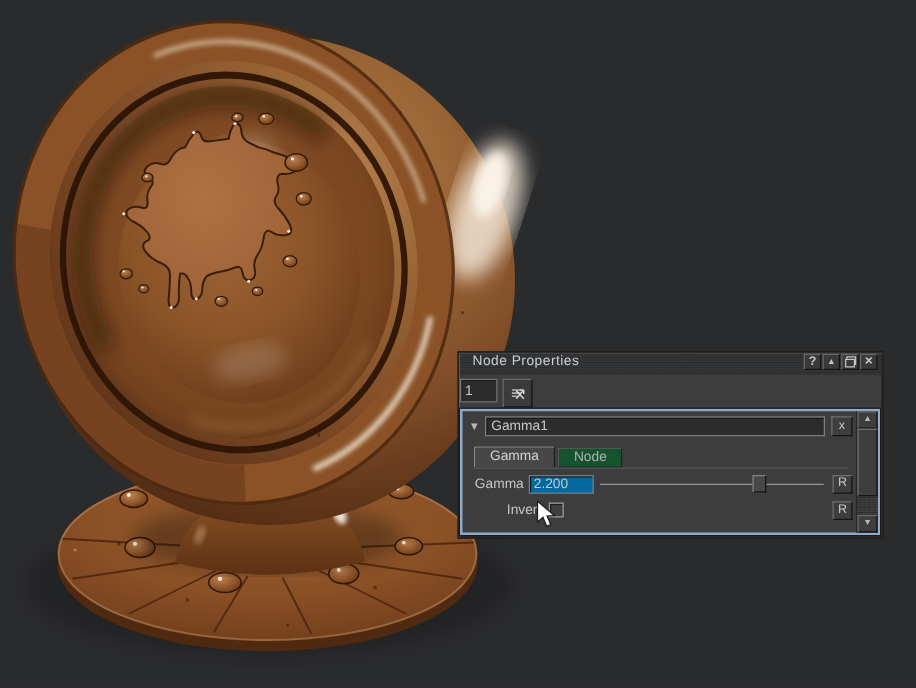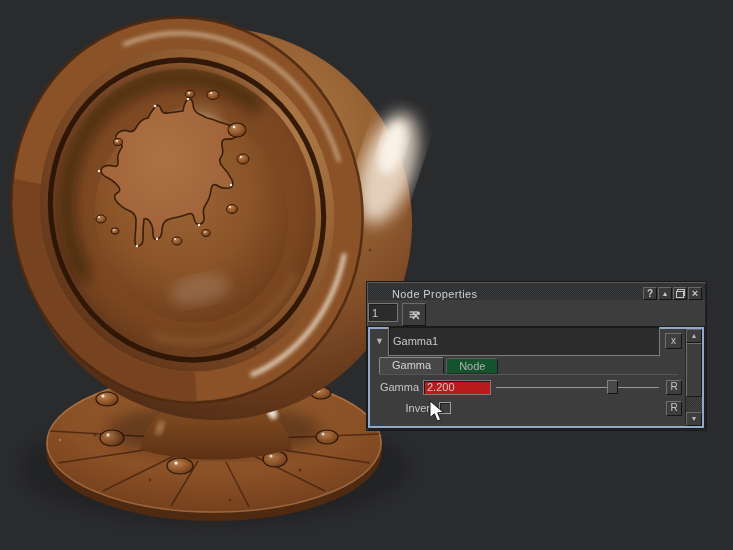--- a/index.html
+++ b/index.html
@@ -16,21 +16,21 @@
     position:absolute; left:366px; top:281px; width:341px; height:150px;
     background:var(--panel-bg,#3d3d3d);
     border:1px solid #191919;
     box-shadow: inset 1px 1px 0 #5a5a5a, inset -1px -1px 0 #242424;
   }
   .titlebar {
     height:17px; margin:1px 1px 0 1px;
     background-color:#2e2f31;
     background-image:repeating-conic-gradient(#393b3d 0% 25%, #2b2c2e 0% 50%);
     background-size:2px 2px;
-    display:flex; align-items:flex-end; padding:0 3px 0 24px;
+    display:flex; align-items:flex-start; padding:0 3px 0 10px;
   }
   .title { color:#ccd0d4; font-size:11px; white-space:nowrap; letter-spacing:.4px; }
   .titlebar-icons { margin-left:auto; display:flex; gap:1px; }
   .tb-icon {
     width:14px; height:13px; background:#3a3a3a;
     border:1px solid; border-color:#676767 #141414 #141414 #676767;
     color:#c6c6c6; text-align:center; font-weight:bold;
     display:flex; align-items:center; justify-content:center;
   }
   .tb-help  { font-size:10px; line-height:10px; }
@@ -60,40 +60,40 @@
     background:var(--panel-bg,#3d3d3d);
     display:flex;
   }
   .content { flex:1; min-width:0; padding:3px 3px 0 5px; }
 
   .node-header { display:flex; align-items:center; height:18px; }
   .collapse-tri { width:13px; color:#b6b6b6; font-size:9px; flex:0 0 auto; }
   .node-name-input {
     flex:1; min-width:0; height:16px; background:#2c2c2c;
     border:1px solid #7e7e7e; box-shadow:inset 1px 1px 0 #191919;
-    color:#c8c8c8; font-size:11px; padding:14px 4px;
+    color:#c8c8c8; font-size:11px; padding:0 4px;
     font-family:"Liberation Sans", sans-serif;
   }
   .x-btn {
     width:17px; height:16px; margin-left:5px; background:#3e3e3e;
     border:1px solid; border-color:#6f6f6f #151515 #151515 #6f6f6f;
     color:#c8c8c8; font-size:10px; line-height:13px; text-align:center;
   }
 
   .tabs { display:flex; gap:2px; margin:8px 4px 0 4px; height:17px; align-items:flex-end; border-bottom:1px solid #565656; }
   .tab { padding:0 12px; font-size:11px; border:1px solid; border-radius:2px 2px 0 0; }
   .tab-active   { height:17px; line-height:15px; background:#474747; color:#d4d4d4; border-color:#8a8a8a #1b1b1b #474747 #8a8a8a; }
   .tab-inactive { height:16px; line-height:14px; background:#14532d; color:#b0b0b0; border-color:#5e5e5e #1b1b1b #2a2a2a #5e5e5e; }
 
   .param-row { display:flex; align-items:center; height:18px; margin-top:3px; }
   .param-label { color:#c6c6c6; font-size:11px; text-align:right; flex:0 0 auto; }
   .gamma-label { width:44px; margin-right:4px; }
   .invert-label { width:58px; margin-right:6px; }
   .value-input {
-    width:68px; height:15px; background:#b91c1c;
+    width:52px; height:15px; background:#0369a1;
     border:1px solid #7a7a7a; box-shadow:inset 1px 1px 0 #191919;
     color:#c8c8c8; font-size:11px; padding:0 3px;
     font-family:"Liberation Sans", sans-serif;
   }
   .slider { flex:1; position:relative; height:16px; margin:0 7px 0 5px; }
   .slider-line { position:absolute; left:0; right:0; top:8px; height:1px; background:#969696; }
   .slider-handle {
     position:absolute; top:1px; width:11px; height:14px; margin-left:-5px;
     background:#484848; border:1px solid; border-color:#828282 #131313 #131313 #828282;
   }

